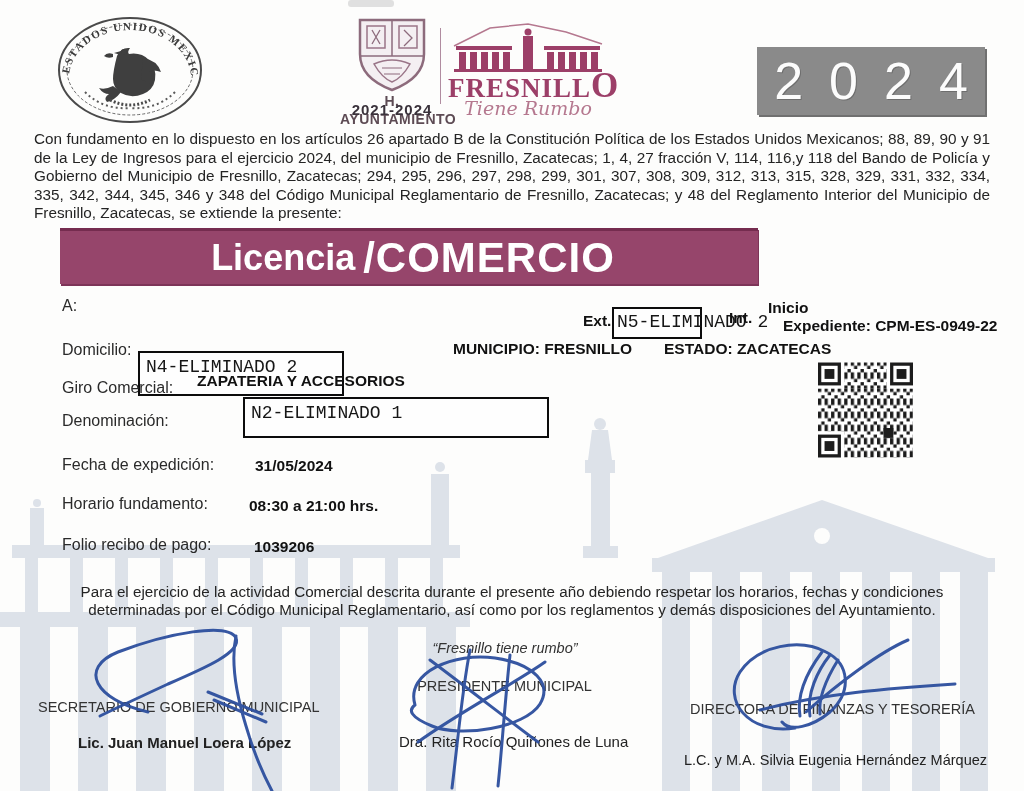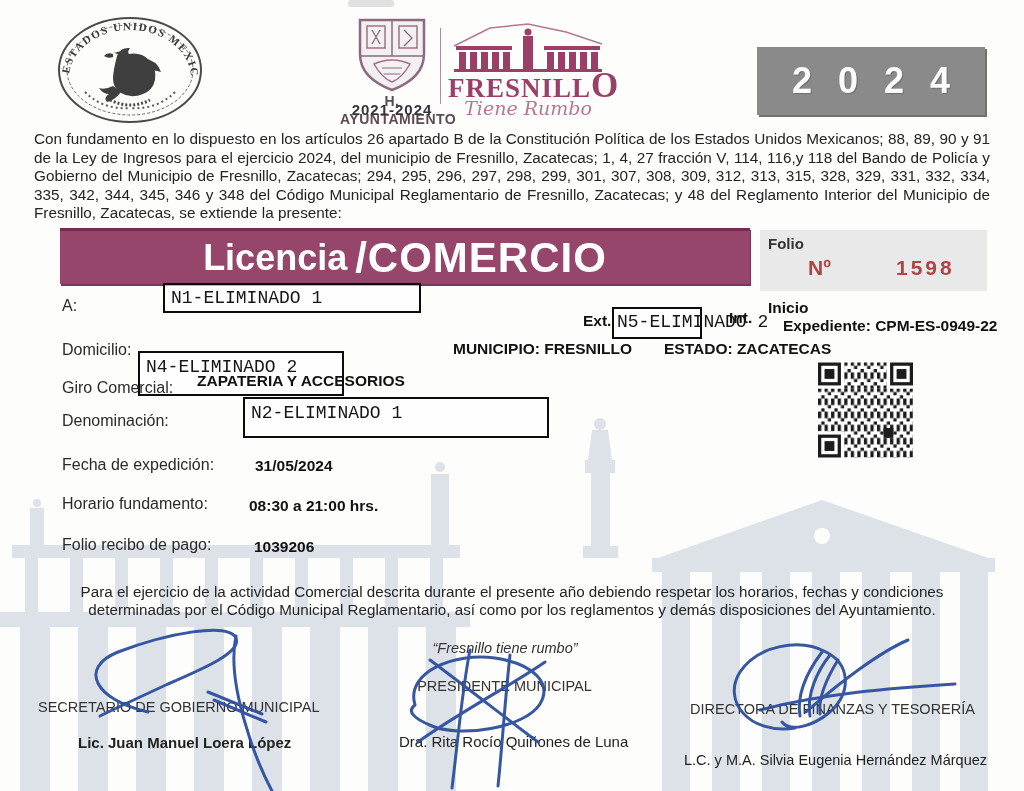--- a/index.html
+++ b/index.html
@@ -13,21 +13,21 @@
   .fieldbox{position:absolute;border:2px solid #0c0c0c;background:rgba(255,255,255,.55);}
   #banner{left:60px;top:228px;width:690px;height:53px;background:#96456b;border-top:3px solid #752c4f;
           display:flex;align-items:center;justify-content:center;box-shadow:1px 2px 0 #7d3458;}
   #banner .t1{color:#fff;font-size:36px;font-weight:700;}
   #banner .t2{color:#fff;font-size:42px;font-weight:800;margin-left:8px;letter-spacing:1px;}
   #folio-panel{left:760px;top:230px;width:227px;height:61px;background:#e9e9e9;}
   #folio-panel .flabel{position:absolute;left:8px;top:5px;font-size:15px;font-weight:bold;color:#333;}
   .folio-red{position:absolute;top:26px;color:#b04343;font-size:21px;font-weight:bold;}
   #year-box{left:757px;top:47px;width:228px;height:68px;background:#8a8a8a;box-shadow:2px 2px 0 #707070;
             display:flex;align-items:center;justify-content:center;}
-  #year-box span{color:#fcfcfc;font-size:36px;font-weight:700;letter-spacing:26px;padding-left:26px;
+  #year-box span{color:#fcfcfc;font-size:52px;font-weight:400;letter-spacing:26px;padding-left:26px;
                  text-shadow:1px 1px 0 #6e6e6e;}
   #legal{left:34px;top:130px;width:956px;font-size:15.3px;line-height:18.6px;text-align:justify;color:#242424;}
   #conditions{left:34px;top:583px;width:956px;font-size:15.2px;line-height:17.6px;text-align:center;color:#242424;}
   .sig-title{font-size:14.5px;color:#333;}
   .sig-name{font-size:15px;color:#222;}
   #quote{font-style:italic;font-size:14.5px;color:#333;}
   #crest-title{font-size:14px;font-weight:bold;color:#5d4b54;letter-spacing:.5px;}
   #crest-years{font-size:15px;font-weight:bold;color:#3a323b;letter-spacing:1px;}
   #logo-title{font-family:"Liberation Serif",serif;font-weight:bold;color:#9c3f68;font-size:27px;letter-spacing:1px;line-height:27px;}
   #logo-title .bigO{font-size:35px;}
@@ -165,38 +165,30 @@
   <div class="abs" style="left:448px;top:97px;width:160px;text-align:center;z-index:2;">
     <span id="logo-tagline">Tiene Rumbo</span>
   </div>
 
   <div class="abs" id="year-box" style="z-index:2;">
     <span>2024</span>
   </div>
 
   <div class="abs" id="legal" style="z-index:2;">Con fundamento en lo dispuesto en los artículos 26 apartado B de la Constitución Política de los Estados Unidos Mexicanos; 88, 89, 90 y 91 de la Ley de Ingresos para el ejercicio 2024, del municipio de Fresnillo, Zacatecas; 1, 4, 27 fracción V, 114, 116,y 118 del Bando de Policía y Gobierno del Municipio de Fresnillo, Zacatecas; 294, 295, 296, 297, 298, 299, 301, 307, 308, 309, 312, 313, 315, 328, 329, 331, 332, 334, 335, 342, 344, 345, 346 y 348 del Código Municipal Reglamentario de Fresnillo, Zacatecas; y 48 del Reglamento Interior del Municipio de Fresnillo, Zacatecas, se extiende la presente:</div>
 
-  <div class="abs" id="banner" style="z-index:2;">
+  <div class="abs" id="banner" style="z-index:2;padding-left:8px;">
     <span class="t1">Licencia</span>
     <span class="t2">/COMERCIO</span>
   </div>
 
-  <div class="abs" id="folio-panel" style="z-index:2;">
-    <span class="flabel">Folio</span>
-    <span class="folio-red" style="left:48px;">Nº</span>
-    <span class="folio-red" style="left:136px;letter-spacing:3px;">1598</span>
-  </div>
   <div class="abs bold15" style="left:768px;top:299px;z-index:2;">Inicio</div>
   <div class="abs bold15" style="left:783px;top:317px;z-index:2;">Expediente: CPM-ES-0949-22</div>
 
   <div class="abs lbl" style="left:62px;top:297px;z-index:2;">A:</div>
 
-  <div class="fieldbox" style="left:163px;top:283px;width:254px;height:26px;z-index:2;">
-    <span class="mono" style="position:absolute;left:6px;top:3px;">N1-ELIMINADO 1</span>
-  </div>
 
 
   <div class="abs bold15" style="left:583px;top:312px;z-index:2;">Ext.</div>
   <div class="fieldbox" style="left:612px;top:307px;width:86px;height:28px;z-index:2;"></div>
   <span class="abs mono" style="left:617px;top:312px;z-index:2;">N5-ELIMINADO 2</span>
   <div class="abs bold15" style="left:684px;top:309px;z-index:3;padding-left:45px;">Int.</div>
 
   <div class="abs lbl" style="left:62px;top:341px;z-index:2;">Domicilio:</div>
   <div class="fieldbox" style="left:138px;top:328px;width:202px;height:41px;z-index:2;margin-top:23px;">
     <span class="mono" style="position:absolute;left:6px;top:4px;">N4-ELIMINADO 2</span>

